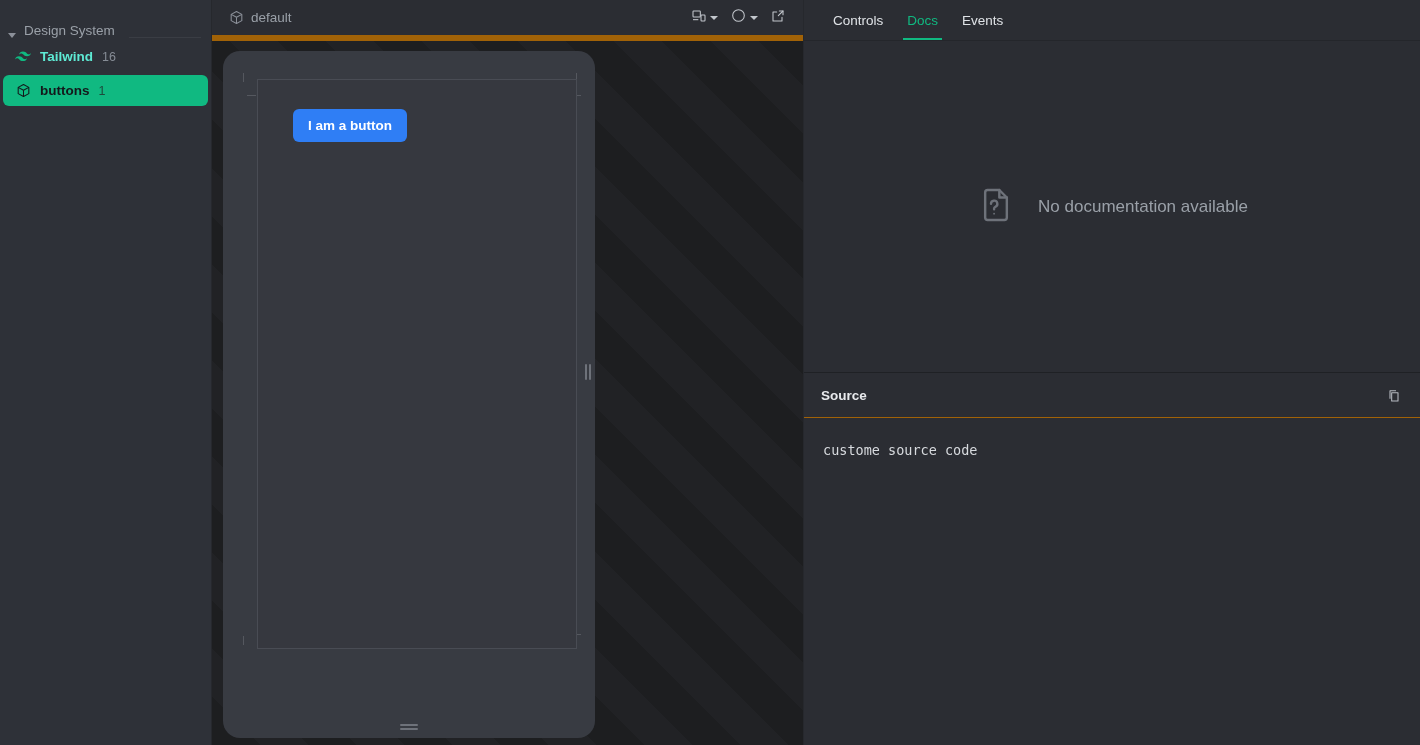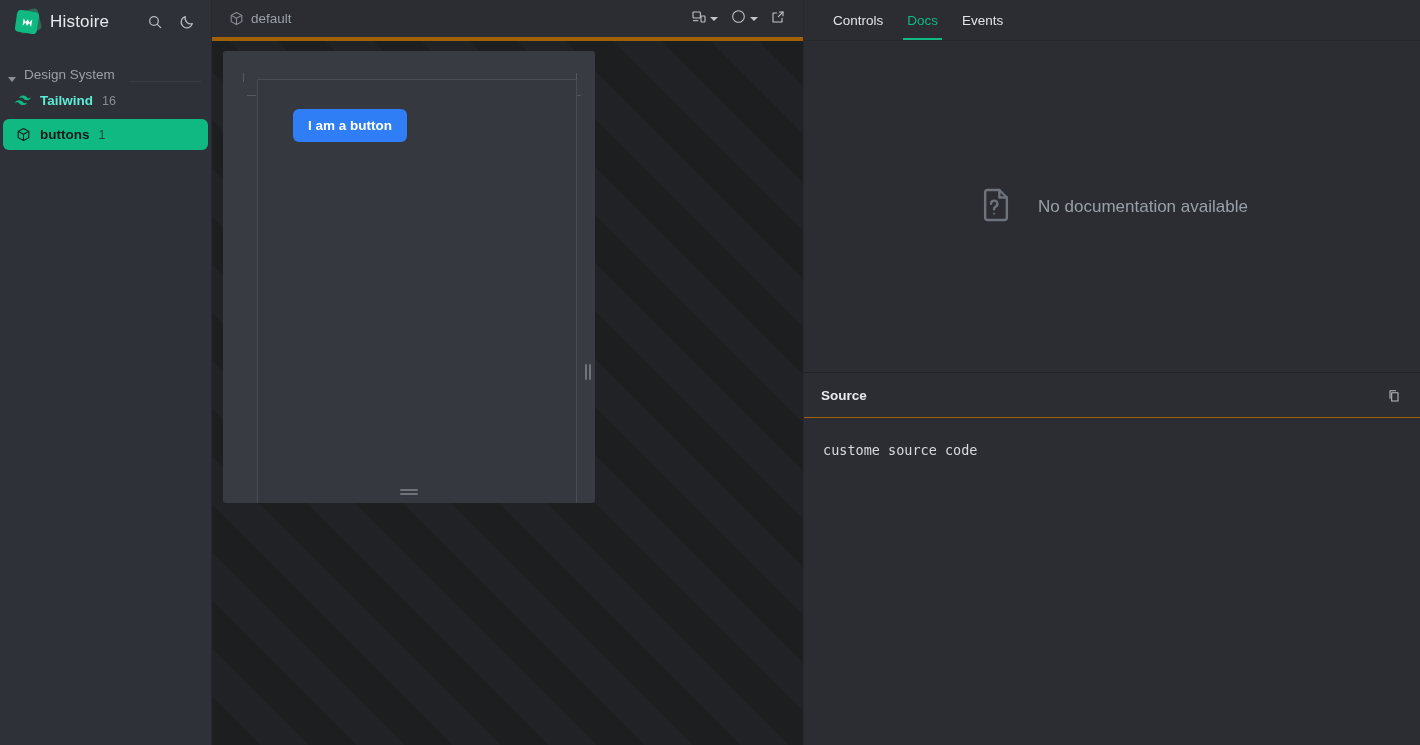--- a/index.html
+++ b/index.html
@@ -72,41 +72,41 @@
 
   
   .center {
     flex: 0 0 592px; width: 592px; height: 745px;
     display: flex; flex-direction: column;
     background: #1b1c1e; border-right: 1px solid #26282d;
   }
   .center-top {
     height: 41px; display: flex; align-items: center;
     padding: 0 13px 0 17px; background: #2b2d33;
-    border-bottom: 4px solid #a16207; flex: 0 0 41px;
+    border-bottom: 6px solid #a16207; flex: 0 0 41px;
   }
   .story-title { display: flex; align-items: center; gap: 7px; }
   .story-title .lbl { color: #9aa0a8; font-size: 13.5px; }
   .center-top-actions { margin-left: auto; display: flex; align-items: center; gap: 4px; }
   .tool { display: flex; align-items: center; gap: 3px; padding: 3px 4px; border-radius: 4px; cursor: pointer; color: #c2c6cc; }
   .chev { width: 0; height: 0; border-left: 4px solid transparent; border-right: 4px solid transparent; border-top: 4.5px solid #c2c6cc; }
 
   .stage {
     flex: 1; position: relative; overflow: hidden;
     background:
       repeating-linear-gradient(45deg,
         #1d1e20 0px, #1d1e20 34px,
         #212225 34px, #212225 68px);
     padding: 10px 10px 0 11px;
   }
   .preview-panel {
     position: relative;
-    width: 372px; height: 452px;
+    width: 372px; height: 687px;
     background: #383b42;
-    border-radius: 3px;
+    border-radius: 17px;
     overflow: hidden;
   }
   .preview-inner {
     position: absolute; left: 34px; top: 28px;
     width: 320px; height: 570px;
     background: #36383f;
     border: 1px solid #494c54;
   }
   .btn-demo {
     position: absolute; left: 35px; top: 29px;
@@ -174,44 +174,20 @@
     line-height: 1.5;
   }
 </style>
 </head>
 <body>
 
 <div class="app">
 
   <aside class="sidebar">
 
-    <div class="sb-header">
-      <div class="logo-wrap">
-        <div class="logo-back"></div>
-        <div class="logo-front">
-          <svg width="13" height="13" viewBox="0 0 24 24" aria-hidden="true">
-            <path d="M4 5 L4 19 L8.5 12.5 L12 18 L15.5 12.5 L20 19 L20 5 L15.5 11.5 L12 6 L8.5 11.5 Z" fill="#ffffff"></path>
-          </svg>
-        </div>
-      </div>
-      <div class="brand">Histoire</div>
-      <div class="sb-header-actions">
-        <div class="icon-btn" title="Search">
-          <svg width="16" height="16" viewBox="0 0 24 24" fill="none" stroke="currentColor" stroke-width="1.9" stroke-linecap="round">
-            <circle cx="10.5" cy="10.5" r="6.5"></circle>
-              <line x1="15.5" y1="15.5" x2="20.5" y2="20.5"></line>
-          </svg>
-        </div>
-        <div class="icon-btn" title="Toggle dark mode">
-          <svg width="16" height="16" viewBox="0 0 24 24" fill="none" stroke="currentColor" stroke-width="1.8" stroke-linejoin="round">
-            <path d="M20 14.5A8.5 8.5 0 0 1 9.5 4 8.5 8.5 0 1 0 20 14.5Z"></path>
-          </svg>
-        </div>
-      </div>
-    </div>
 
     <div class="sb-group">
       <span class="tri"></span>
       <span class="sb-group-label">Design System</span>
       <span class="sb-group-line"></span>
     </div>
 
     <div class="sb-item">
       <span class="ic">
         <svg width="16" height="11" viewBox="0 0 24 15" aria-hidden="true">

